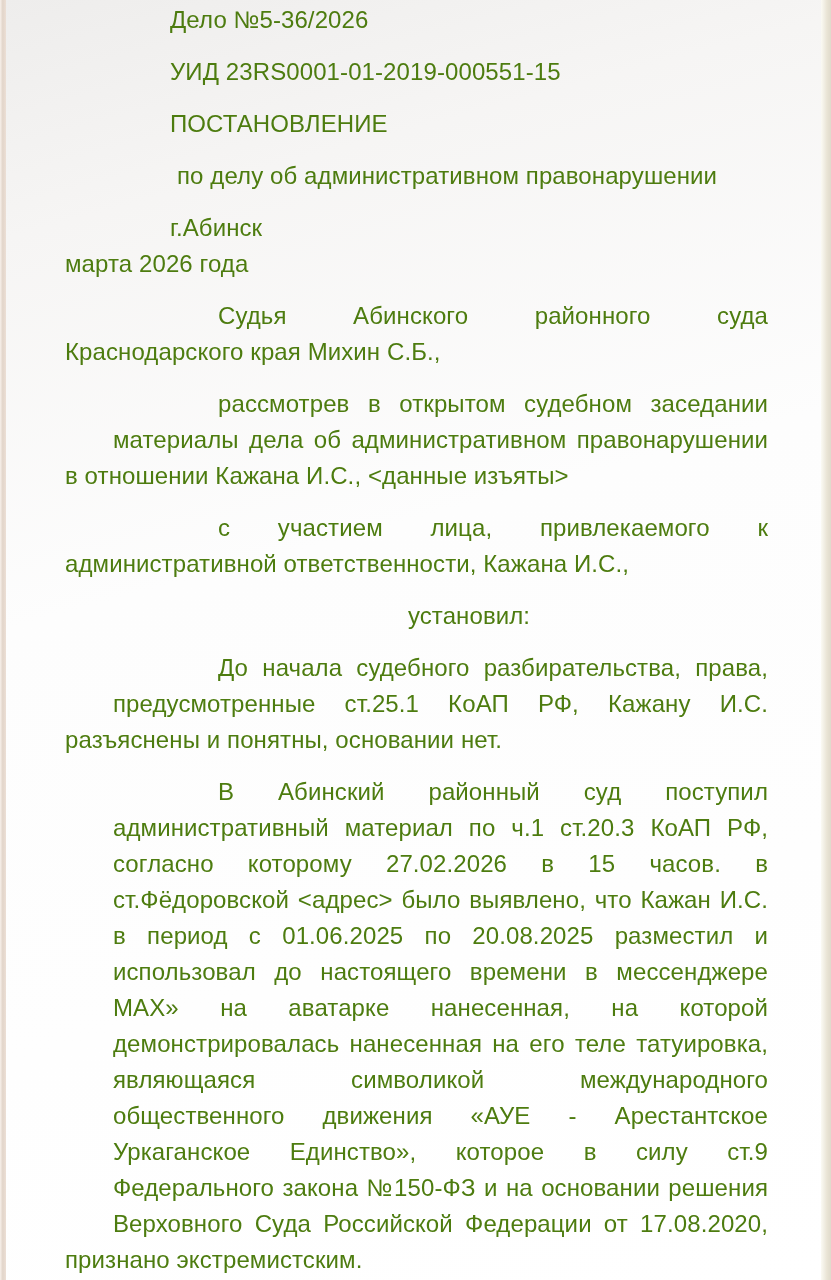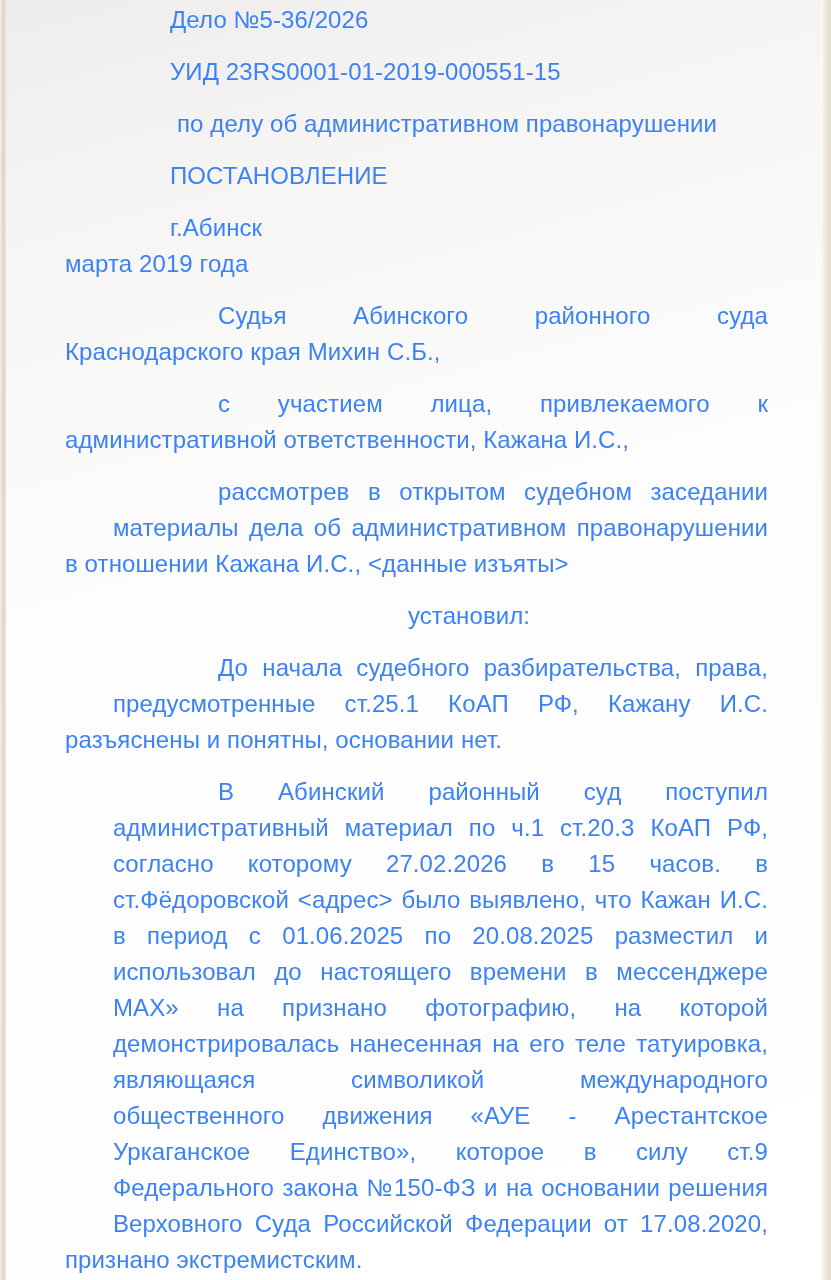--- a/index.html
+++ b/index.html
@@ -17,21 +17,21 @@
   }
   .edge-right {
     position: absolute; right: 0; top: 0; bottom: 0; width: 10px;
     background: linear-gradient(90deg, #fbfaf4 0%, #e9e4d5 60%, #dfdacb 100%);
   }
   .content {
     position: absolute;
     left: 65px;
     right: 63px;
     top: 2px;
-    color: #3b82f6;
+    color: #4d7c0f;
     font-size: 24px;
     line-height: 36px;
     letter-spacing: 0.1px;
   }
   .para { margin: 0 0 16px 0; }
   .para:last-child { margin-bottom: 0; }
   .line { text-align: left; text-align-last: left; }
   .line.full { text-align: justify; text-align-last: justify; margin-left: 48px; }
   .indent { text-indent: 105px; }
   .indent2 { text-indent: 112px; }
@@ -47,66 +47,66 @@
 
   <div class="para">
     <div class="line indent">Дело №5-36/2026</div>
   </div>
 
   <div class="para">
     <div class="line indent">УИД 23RS0001-01-2019-000551-15</div>
   </div>
 
   <div class="para">
+    <div class="line indent">ПОСТАНОВЛЕНИЕ</div>
+  </div>
+
+  <div class="para">
     <div class="line indent2">по делу об административном правонарушении</div>
   </div>
 
   <div class="para">
-    <div class="line indent">ПОСТАНОВЛЕНИЕ</div>
-  </div>
-
-  <div class="para">
     <div class="line indent">г.Абинск</div>
-    <div class="line">марта 2019 года</div>
+    <div class="line">марта 2026 года</div>
   </div>
 
   <div class="para">
     <div class="line full indent">Судья Абинского районного суда</div>
     <div class="line">Краснодарского края Михин С.Б.,</div>
   </div>
 
   <div class="para">
-    <div class="line full indent">с участием лица, привлекаемого к</div>
-    <div class="line">административной ответственности, Кажана И.С.,</div>
+    <div class="line full indent">рассмотрев в открытом судебном заседании</div>
+    <div class="line full">материалы дела об административном правонарушении</div>
+    <div class="line">в отношении Кажана И.С., &lt;данные изъяты&gt;</div>
   </div>
 
   <div class="para">
-    <div class="line full indent">рассмотрев в открытом судебном заседании</div>
-    <div class="line full">материалы дела об административном правонарушении</div>
-    <div class="line">в отношении Кажана И.С., &lt;данные изъяты&gt;</div>
+    <div class="line full indent">с участием лица, привлекаемого к</div>
+    <div class="line">административной ответственности, Кажана И.С.,</div>
   </div>
 
   <div class="para">
     <div class="line center">установил:</div>
   </div>
 
   <div class="para">
     <div class="line full indent">До начала судебного разбирательства, права,</div>
     <div class="line full">предусмотренные ст.25.1 КоАП РФ, Кажану И.С.</div>
     <div class="line">разъяснены и понятны, основании нет.</div>
   </div>
 
   <div class="para">
     <div class="line full indent">В Абинский районный суд поступил</div>
     <div class="line full">административный материал по ч.1 ст.20.3 КоАП РФ,</div>
     <div class="line full">согласно которому 27.02.2026 в 15 часов. в</div>
     <div class="line full">ст.Фёдоровской &lt;адрес&gt; было выявлено, что Кажан И.С.</div>
     <div class="line full">в период с 01.06.2025 по 20.08.2025 разместил и</div>
     <div class="line full">использовал до настоящего времени в мессенджере</div>
-    <div class="line full">МАХ» на признано фотографию, на которой</div>
+    <div class="line full">МАХ» на аватарке нанесенная, на которой</div>
     <div class="line full">демонстрировалась нанесенная на его теле татуировка,</div>
     <div class="line full">являющаяся символикой международного</div>
     <div class="line full">общественного движения «АУЕ - Арестантское</div>
     <div class="line full">Уркаганское Единство», которое в силу ст.9</div>
     <div class="line full">Федерального закона №150-ФЗ и на основании решения</div>
     <div class="line full">Верховного Суда Российской Федерации от 17.08.2020,</div>
     <div class="line">признано экстремистским.</div>
   </div>
 
 </div>

